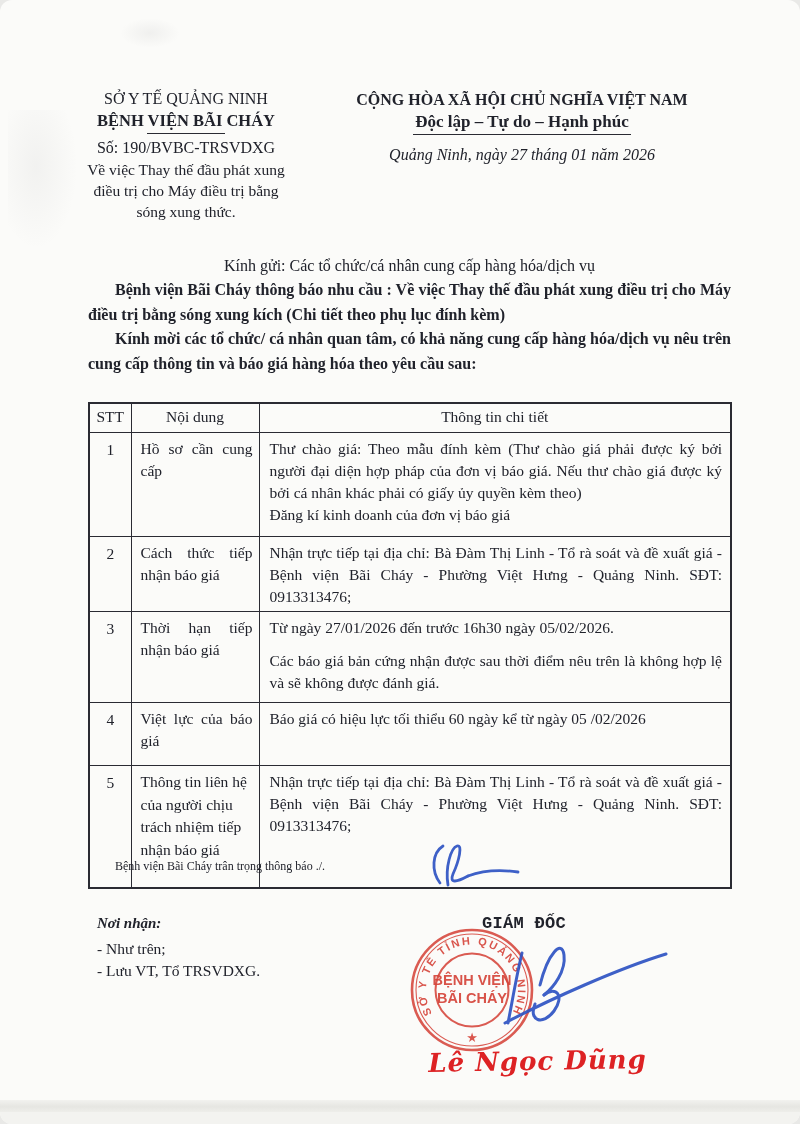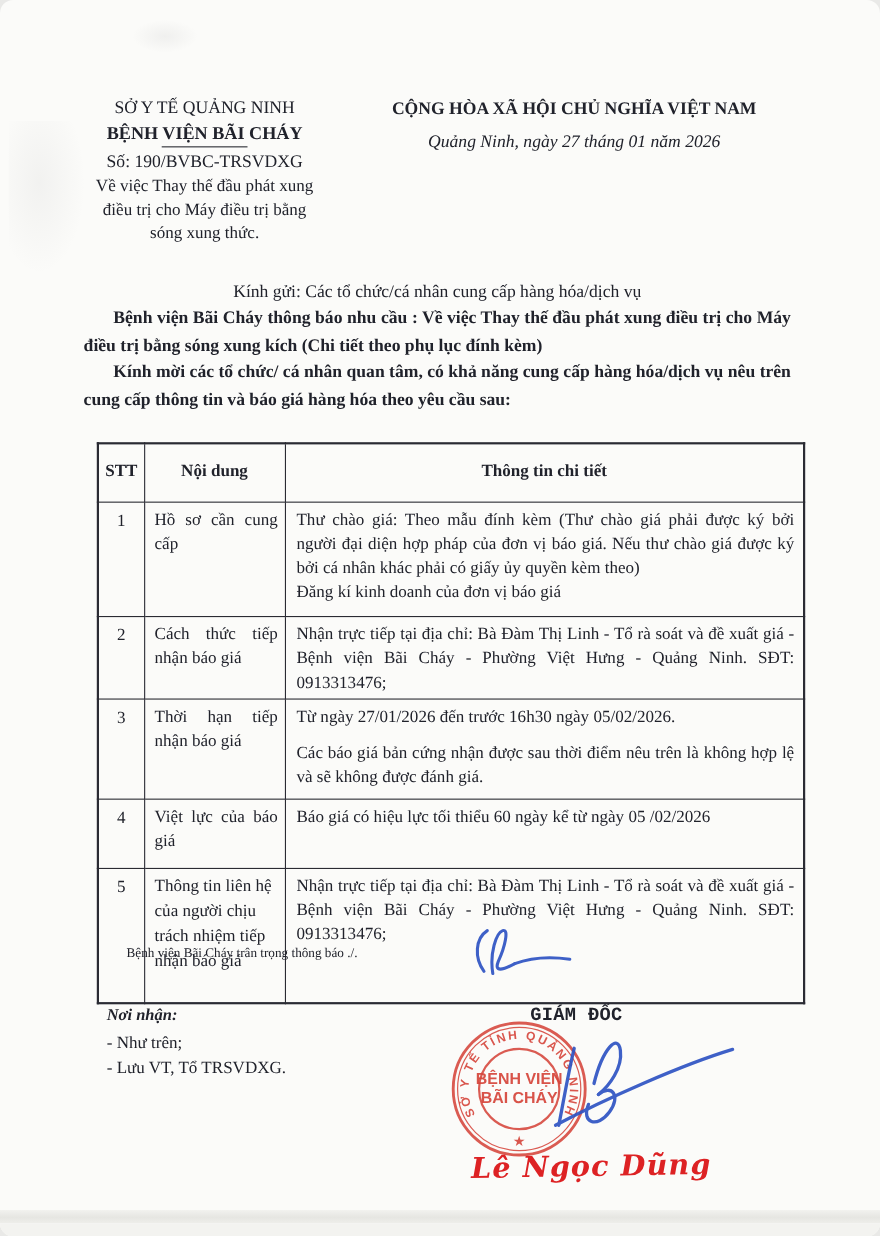--- a/index.html
+++ b/index.html
@@ -25,30 +25,30 @@
   .hdr-left .org{font-weight:bold;font-size:16.5px;margin-top:1px;}
   .hdr-left .org-rule{width:78px;margin:2px auto 3px;border-top:1.6px solid #2a2b33;}
   .hdr-left .refno{font-size:16px;text-align:center;}
   .hdr-left .subject{margin-top:1px;line-height:21px;}
   .hdr-right{position:absolute;left:346px;top:90px;width:352px;text-align:center;}
   .hdr-right .country{font-weight:bold;font-size:16px;line-height:20px;}
   .hdr-right .motto{display:inline-block;font-weight:bold;font-size:17px;margin-top:2px;
     padding:0 2px 2px;border-bottom:1.7px solid #2a2b33;}
   .hdr-right .placedate{font-style:italic;font-size:16px;margin-top:11px;}
   
-  .doc-body{position:absolute;left:76px;top:254px;width:643px;font-size:16px;line-height:24.4px;}
+  .doc-body{position:absolute;left:88px;top:254px;width:643px;font-size:16px;line-height:24.4px;}
   .doc-body .salutation{text-align:center;}
   .doc-body p{margin:0;text-align:justify;text-indent:27px;font-weight:bold;}
   
   table.quote{position:absolute;left:88px;top:402px;width:642px;border-collapse:collapse;
     table-layout:fixed;font-size:15.5px;line-height:22px;}
   table.quote th,table.quote td{border:1.6px solid #2a2b33;vertical-align:top;}
   table.quote{border:2px solid #2a2b33;}
   col.w-stt{width:42px;} col.w-cat{width:128px;} col.w-det{width:472px;}
-  table.quote th{font-weight:bold;height:24px;padding:14px 2px;}
+  table.quote th{font-weight:normal;height:24px;padding:2px 2px;}
   td.c-stt{text-align:center;padding-top:6px;}
   td.c-cat{padding:5px 6px 3px 9px;text-align:justify;}
   td.c-det{padding:5px 8px 3px 10px;}
   td.c-det p{margin:0;text-align:justify;}
   tr[data-row="1"] td{height:95px;}
   tr[data-row="2"] td{height:61px;}
   tr[data-row="3"] td{height:82px;}
   tr[data-row="4"] td{height:54px;}
   tr[data-row="5"] td{height:113px;}
   tr[data-row="3"] td.c-det p + p{margin-top:11px;}
@@ -77,20 +77,21 @@
   <div class="hdr-left">
     <div class="authority">SỞ Y TẾ QUẢNG NINH</div>
     <div class="org">BỆNH VIỆN BÃI CHÁY</div>
     <div class="org-rule"></div>
     <div class="refno">Số: 190/BVBC-TRSVDXG</div>
     <div class="subject">Về việc Thay thế đầu phát xung điều trị cho Máy điều trị bằng sóng xung thức.</div>
   </div>
 
   <div class="hdr-right">
     <div class="country">CỘNG HÒA XÃ HỘI CHỦ NGHĨA VIỆT NAM</div>
+    <div><span class="motto">Độc lập – Tự do – Hạnh phúc</span></div>
     <div class="placedate">Quảng Ninh, ngày 27 tháng 01 năm 2026</div>
   </div>
 
   <div class="doc-body">
     <div class="salutation">Kính gửi: Các tổ chức/cá nhân cung cấp hàng hóa/dịch vụ</div>
     <p>Bệnh viện Bãi Cháy thông báo nhu cầu : Về việc Thay thế đầu phát xung điều trị cho Máy điều trị bằng sóng xung kích (Chi tiết theo phụ lục đính kèm)</p>
     <p>Kính mời các tổ chức/ cá nhân quan tâm, có khả năng cung cấp hàng hóa/dịch vụ nêu trên cung cấp thông tin và báo giá hàng hóa theo yêu cầu sau:</p>
   </div>
 
   <table class="quote">

